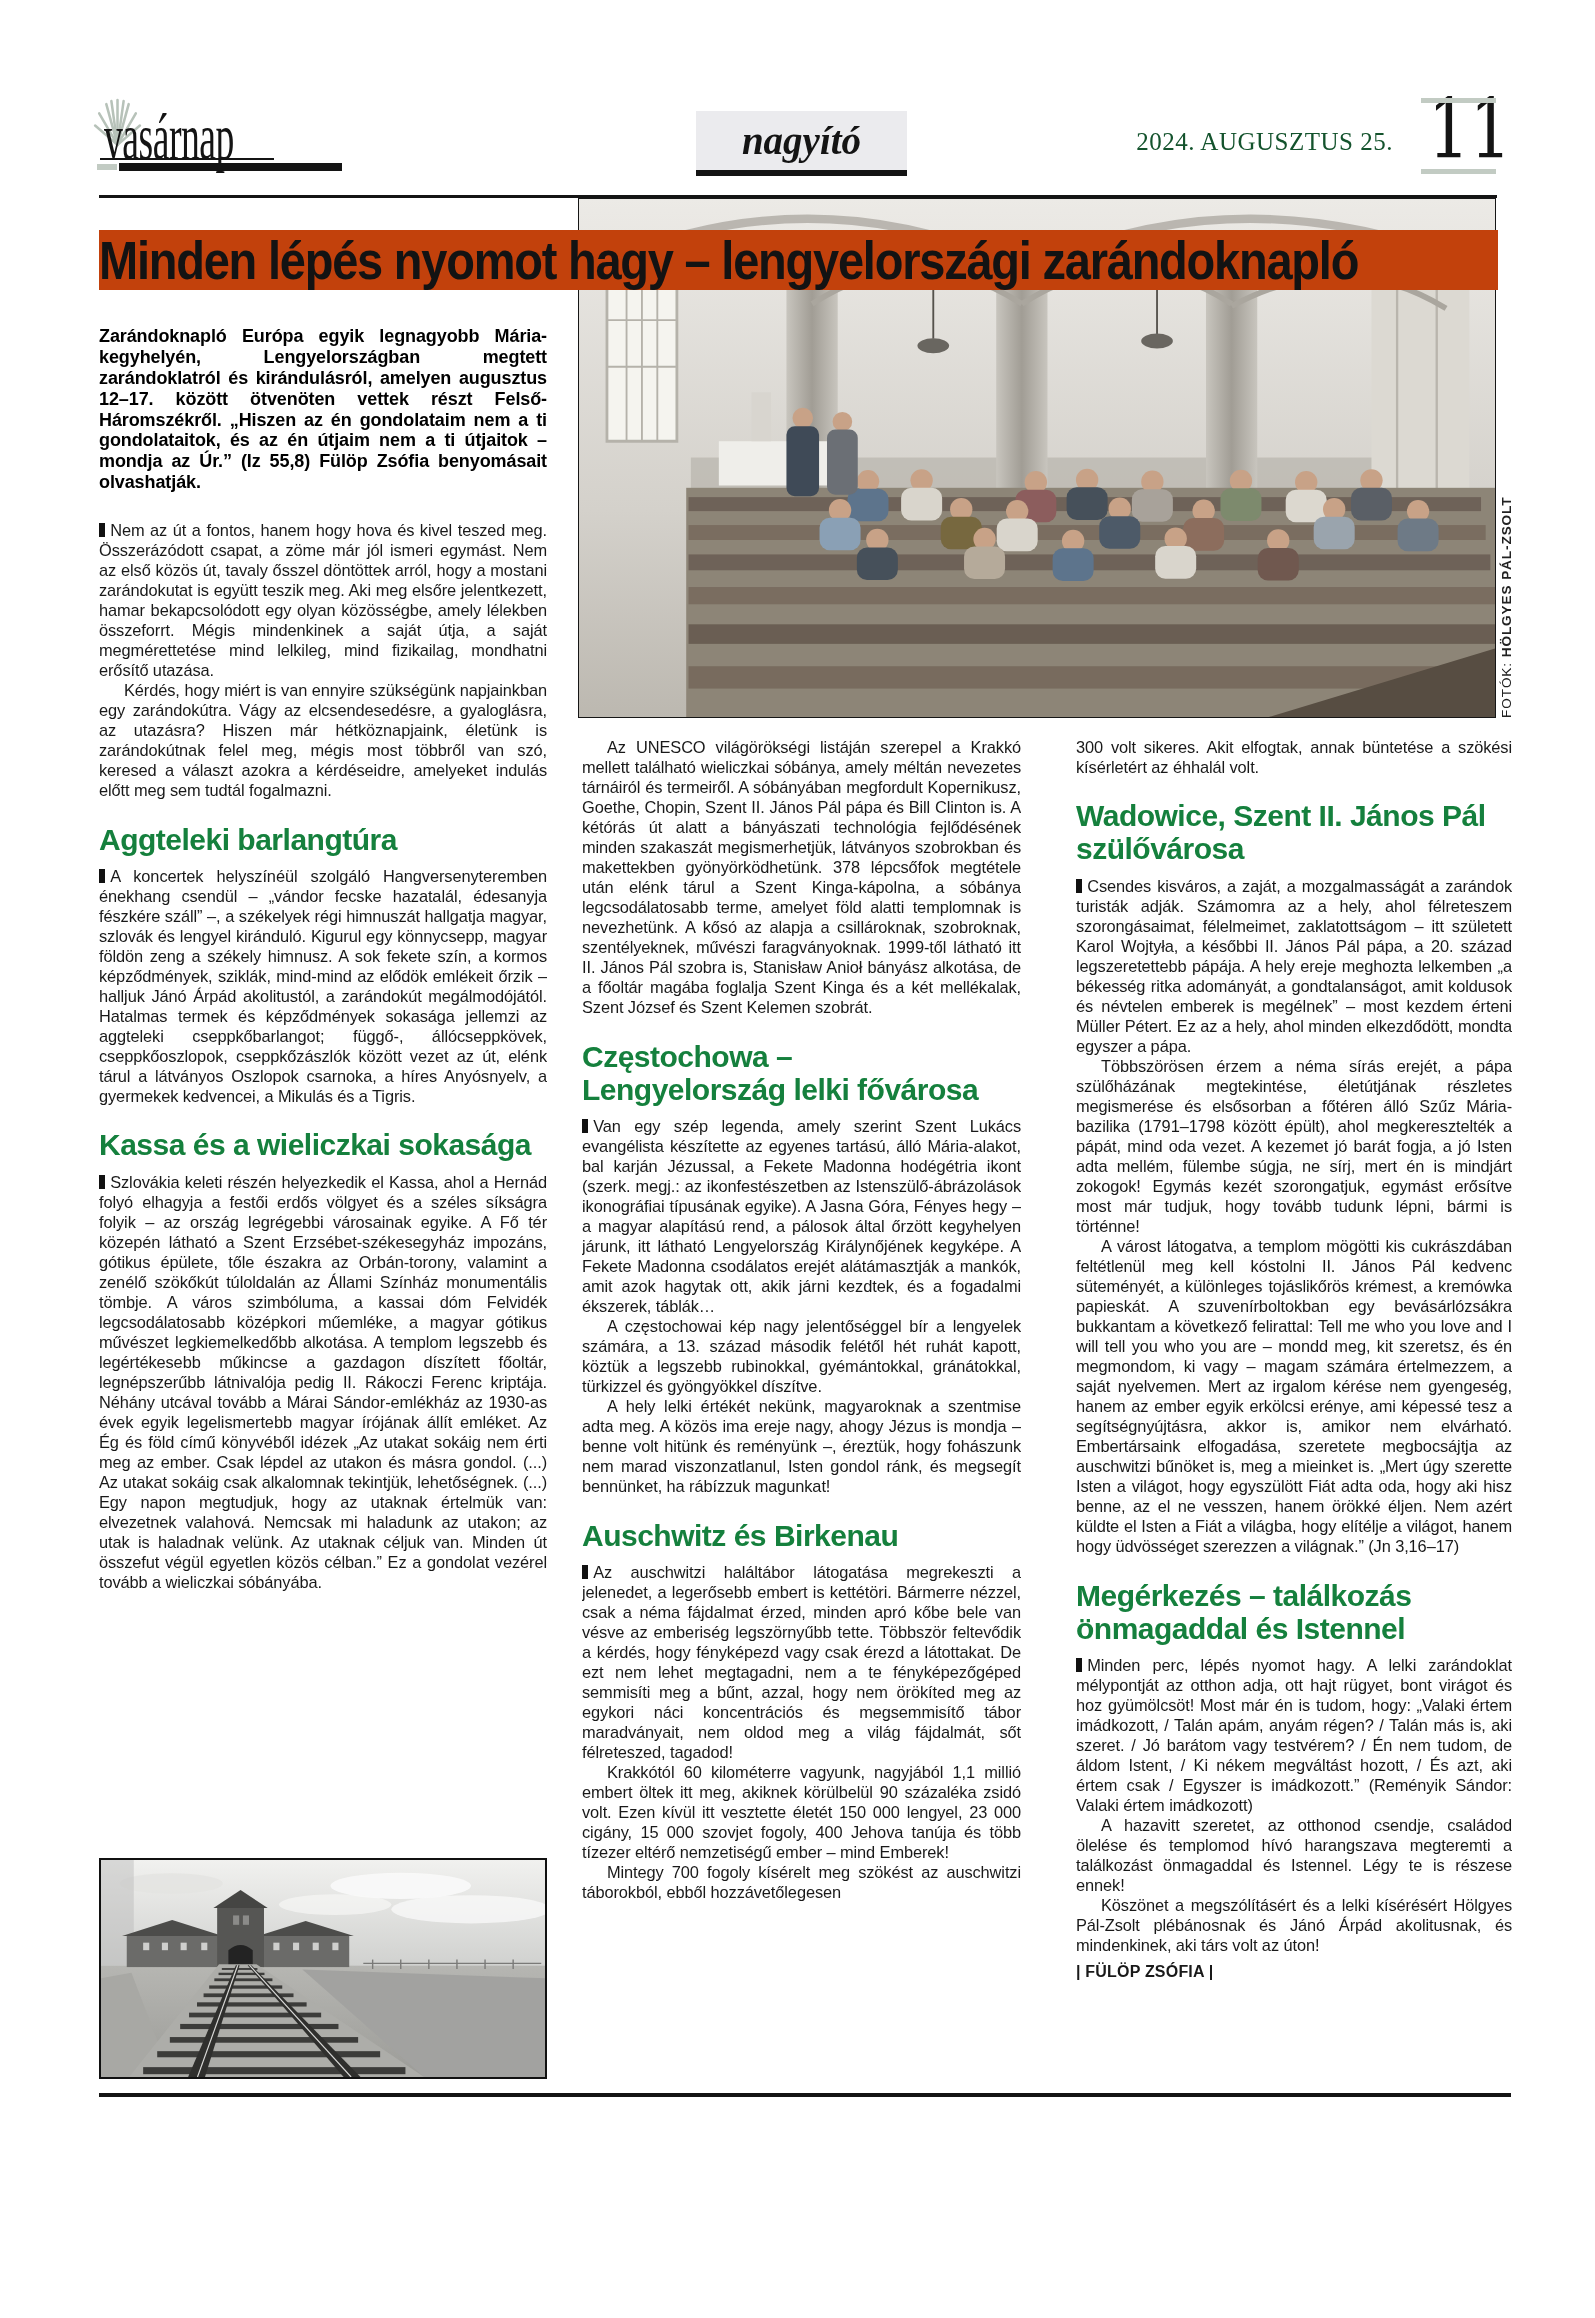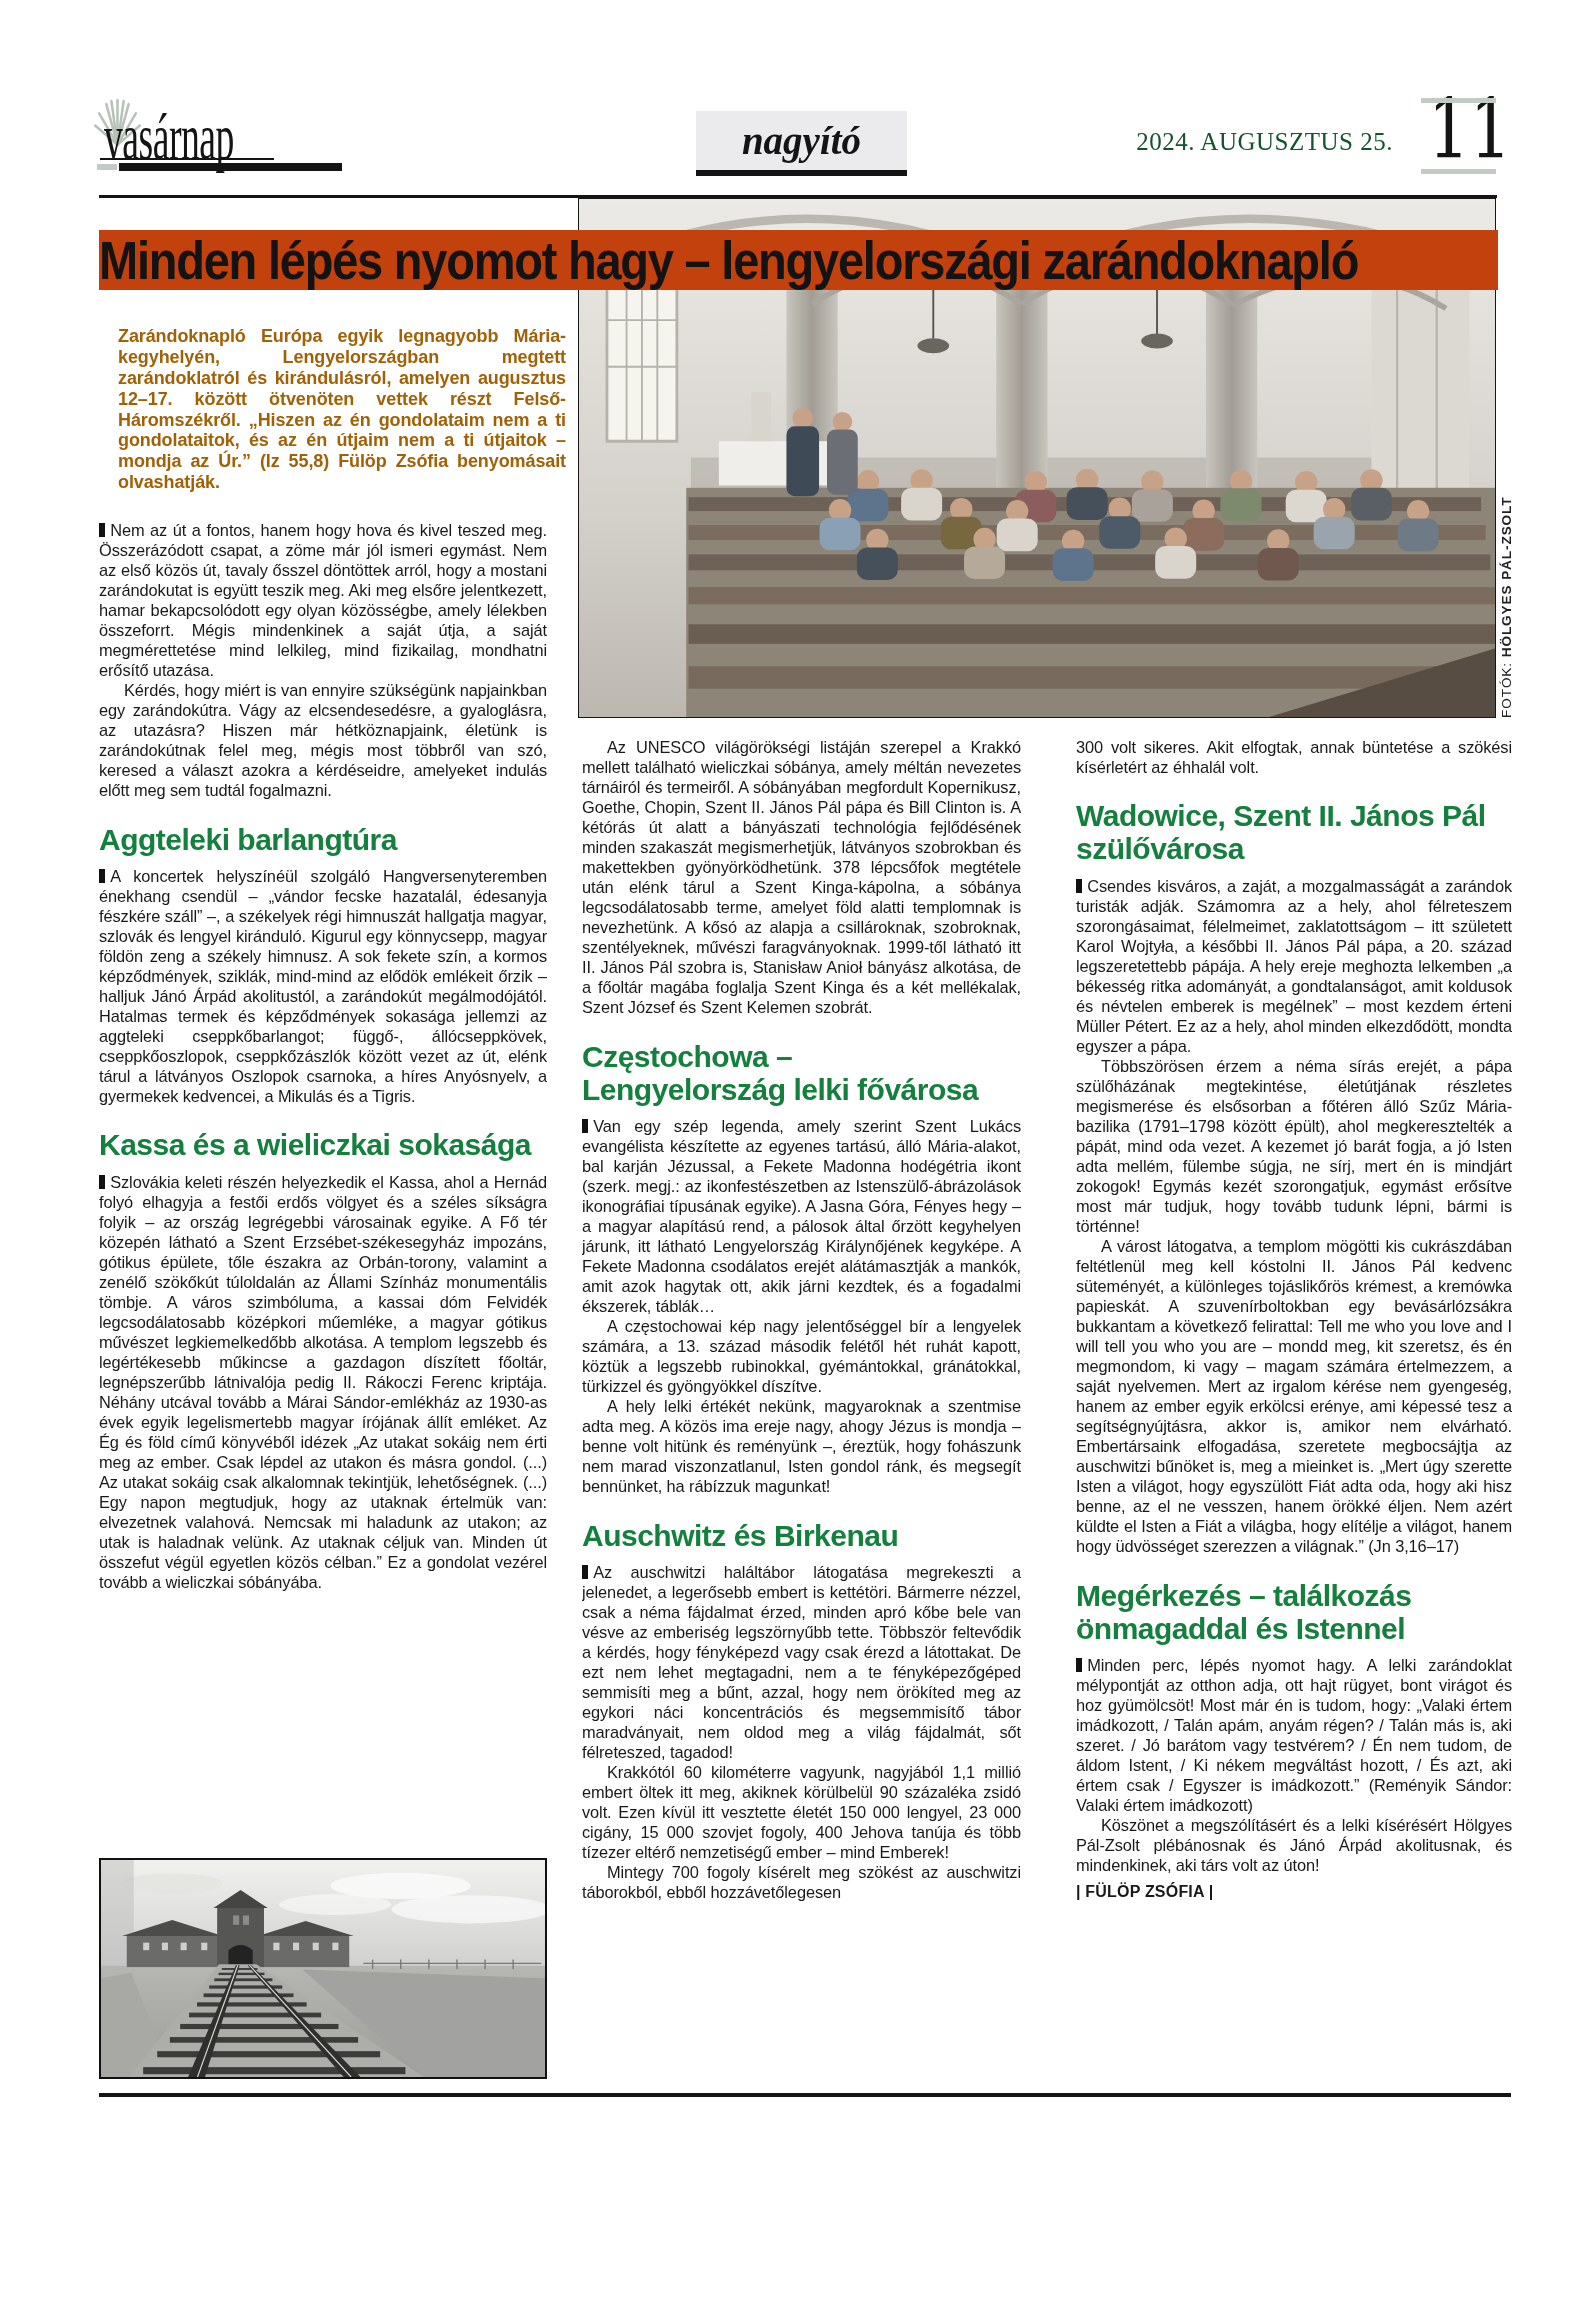--- a/index.html
+++ b/index.html
@@ -36,21 +36,21 @@
   #auschwitz{position:absolute;left:99px;top:1858px;width:448px;height:221px;border:2.3px solid #111;
         box-sizing:border-box;background:#cfcfcd;}
   #auschwitz svg{display:block;width:100%;height:100%;}
   
   #headline-band{position:absolute;left:99px;top:230px;width:1399px;height:60px;background:#c2410c;
         z-index:6;display:flex;align-items:center;overflow:visible;}
   #headline{font-size:54px;font-weight:700;letter-spacing:-1.4px;white-space:nowrap;color:#131313;
         transform:scaleX(0.87);transform-origin:0 50%;}
   
   #lead{position:absolute;left:99px;top:326px;width:448px;font-size:18px;font-weight:700;
-        line-height:1.16;text-align:justify;letter-spacing:-0.1px;color:#a16207;margin-left:19px;}
+        line-height:1.16;text-align:justify;letter-spacing:-0.1px;color:#000000;}
   .col{position:absolute;text-align:justify;font-size:16.4px;line-height:1.22;letter-spacing:-0.1px;overflow:hidden;}
   #col1{left:99px;top:520px;width:448px;height:1332px;}
   #col2{left:582px;top:737px;width:439px;height:1355px;}
   #col3{left:1076px;top:737px;width:436px;height:1355px;}
   .col p{margin:0;}
   .col p.indent{text-indent:25px;}
   .col h2.sec{font-size:30px;font-weight:700;line-height:1.1;margin:22.4px 0 10.3px 0;letter-spacing:-0.5px;
         white-space:pre-line;text-align:left;color:#15803d;}
   .col h2.sec:first-child{margin-top:2.8px;}
   .pmark{display:inline-block;width:5.6px;height:14px;background:#111;margin-right:5.6px;vertical-align:-1.4px;}
@@ -200,20 +200,21 @@
   <div id="col3" class="col">
       <p class="">300 volt sikeres. Akit elfogtak, annak büntetése a szökési kísérletért az éhhalál volt.</p>
       <h2 class="sec">Wadowice, Szent II. János Pál
 szülővárosa</h2>
       <p class=""><span class="pmark"></span>Csendes kisváros, a zaját, a mozgalmasságát a zarándok turisták adják. Számomra az a hely, ahol félreteszem szorongásaimat, félelmeimet, zaklatottságom – itt született Karol Wojtyła, a későbbi II. János Pál pápa, a 20. század legszeretettebb pápája. A hely ereje meghozta lelkemben „a békesség ritka adományát, a gondtalanságot, amit koldusok és névtelen emberek is megélnek” – most kezdem érteni Müller Pétert. Ez az a hely, ahol minden elkezdődött, mondta egyszer a pápa.</p>
       <p class="indent">Többszörösen érzem a néma sírás erejét, a pápa szülőházának megtekintése, életútjának részletes megismerése és elsősorban a főtéren álló Szűz Mária-bazilika (1791–1798 között épült), ahol megkeresztelték a pápát, mind oda vezet. A kezemet jó barát fogja, a jó Isten adta mellém, fülembe súgja, ne sírj, mert én is mindjárt zokogok! Egymás kezét szorongatjuk, egymást erősítve most már tudjuk, hogy tovább tudunk lépni, bármi is történne!</p>
       <p class="indent">A várost látogatva, a templom mögötti kis cukrászdában feltétlenül meg kell kóstolni II. János Pál kedvenc süteményét, a különleges tojáslikőrös krémest, a kremówka papieskát. A szuvenírboltokban egy bevásárlózsákra bukkantam a következő felirattal: Tell me who you love and I will tell you who you are – mondd meg, kit szeretsz, és én megmondom, ki vagy – magam számára értelmezzem, a saját nyelvemen. Mert az irgalom kérése nem gyengeség, hanem az ember egyik erkölcsi erénye, ami képessé tesz a segítségnyújtásra, akkor is, amikor nem elvárható. Embertársaink elfogadása, szeretete megbocsájtja az auschwitzi bűnöket is, meg a mieinket is. „Mert úgy szerette Isten a világot, hogy egyszülött Fiát adta oda, hogy aki hisz benne, az el ne vesszen, hanem örökké éljen. Nem azért küldte el Isten a Fiát a világba, hogy elítélje a világot, hanem hogy üdvösséget szerezzen a világnak.” (Jn 3,16–17)</p>
       <h2 class="sec">Megérkezés – találkozás
 önmagaddal és Istennel</h2>
       <p class=""><span class="pmark"></span>Minden perc, lépés nyomot hagy. A lelki zarándoklat mélypontját az otthon adja, ott hajt rügyet, bont virágot és hoz gyümölcsöt! Most már én is tudom, hogy: „Valaki értem imádkozott, / Talán apám, anyám régen? / Talán más is, aki szeret. / Jó barátom vagy testvérem? / Én nem tudom, de áldom Istent, / Ki nékem megváltást hozott, / És azt, aki értem csak / Egyszer is imádkozott.” (Reményik Sándor: Valaki értem imádkozott)</p>
+      <p class="indent">A hazavitt szeretet, az otthonod csendje, családod ölelése és templomod hívó harangszava megteremti a találkozást önmagaddal és Istennel. Légy te is részese ennek!</p>
       <p class="indent">Köszönet a megszólításért és a lelki kísérésért Hölgyes Pál-Zsolt plébánosnak és Jánó Árpád akolitusnak, és mindenkinek, aki társ volt az úton!</p>
       <p class="byline">| FÜLÖP ZSÓFIA |</p>
     </div>
 
   <div id="auschwitz">
     <svg viewBox="0 0 948 462" preserveAspectRatio="none" aria-hidden="true">
       <defs>
         <linearGradient id="sky" x1="0" y1="0" x2="0" y2="1">
           <stop offset="0" stop-color="#f1f1ef"></stop>
             <stop offset="1" stop-color="#d0d1cf"></stop>

